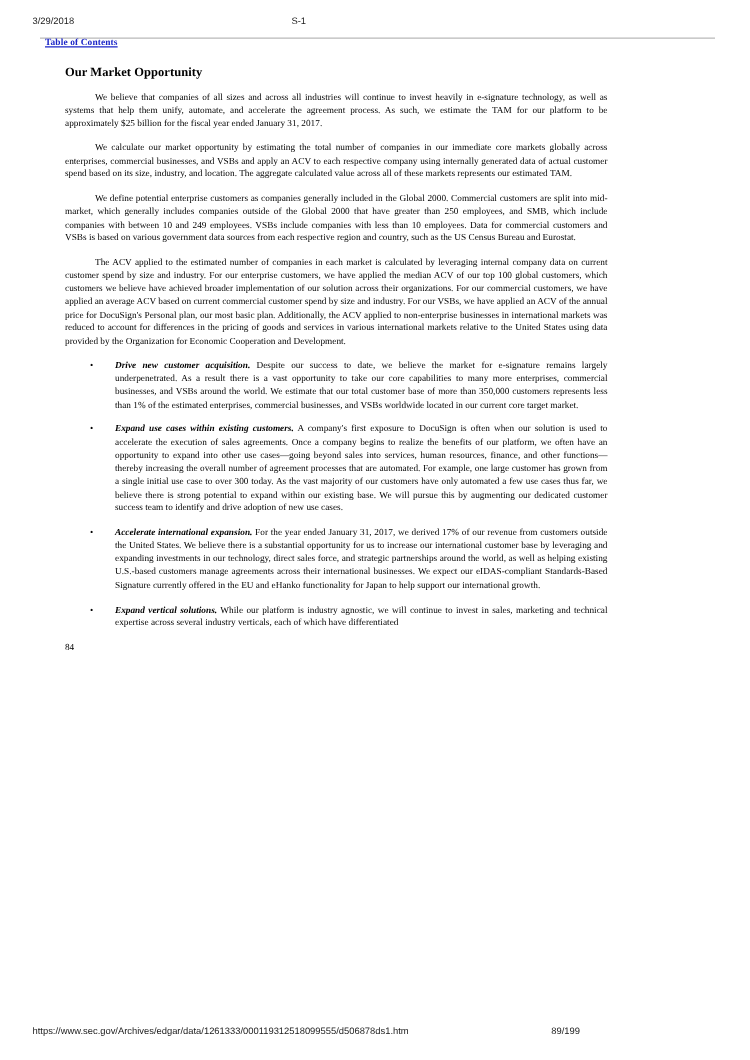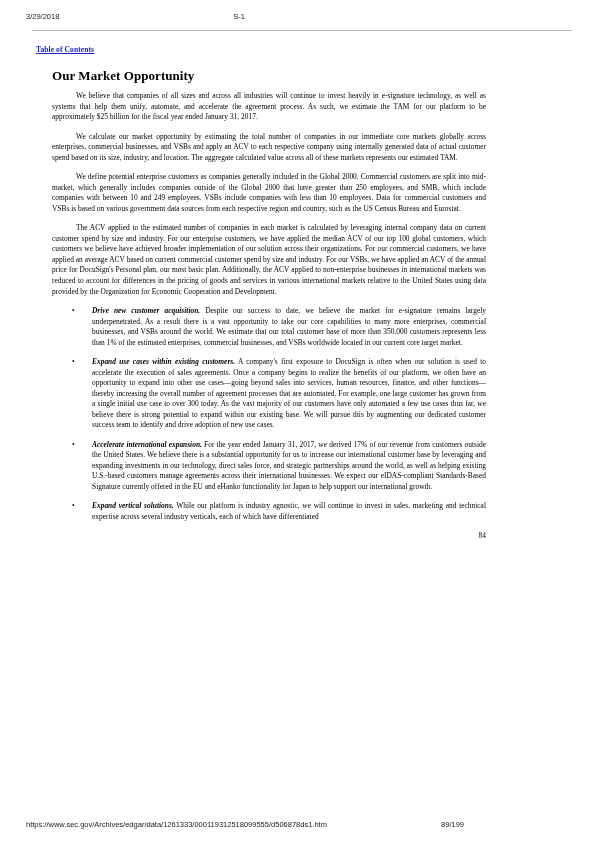--- a/index.html
+++ b/index.html
@@ -46,21 +46,21 @@
     top: 30px;
     left: 32px;
     width: 540px;
     height: 1px;
     background: #b9b9b9;
   }
 
   
   .page {
     position: absolute;
-    top: 38px;
+    top: 23px;
     left: 0;
     width: 516px;
   }
   .toc-link-wrap {
     padding: 0 0 0 36px;
     margin: 0 0 12px 0;
   }
   .toc-link {
     font-family: "Liberation Serif", "DejaVu Serif", serif;
     font-size: 7.5px;
@@ -69,21 +69,21 @@
     text-decoration: underline;
     letter-spacing: 0.1px;
     white-space: nowrap;
   }
 
   .content {
     margin: 0 30px 0 52px;
   }
 
   h2.section-heading {
-    font-size: 13px;
+    font-size: 10px;
     font-weight: bold;
     margin: 0 0 7px 0;
     padding: 0;
     line-height: 1.25;
     letter-spacing: 0.05px;
   }
   h2.section-heading.second {
     margin-top: 14px;
   }
 
@@ -124,21 +124,21 @@
     top: 0;
     font-size: 7.4px;
     line-height: 1.42;
   }
   .bullet-lead {
     font-weight: bold;
     font-style: italic;
   }
 
   .page-number {
-    text-align: right;
+    text-align: left;
     font-size: 7.4px;
     margin-top: 9px;
   }
 
   
   .print-footer {
     position: absolute;
     bottom: 14px;
     left: 0;
     width: 488px;

